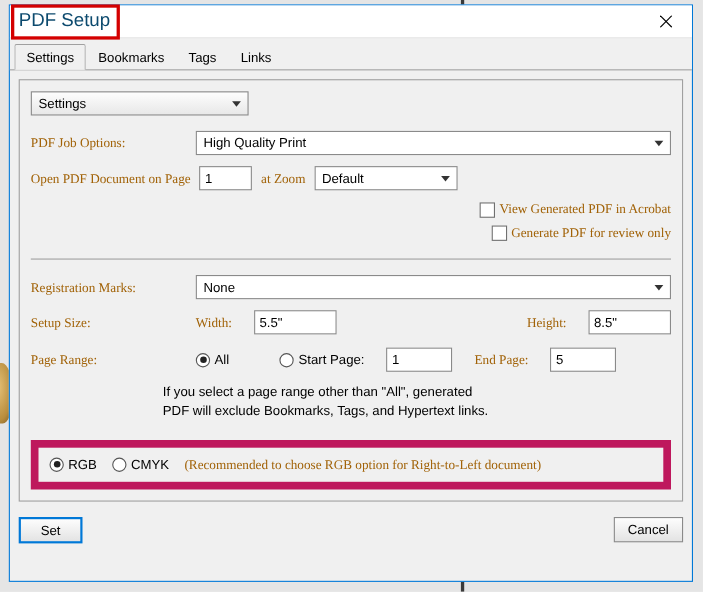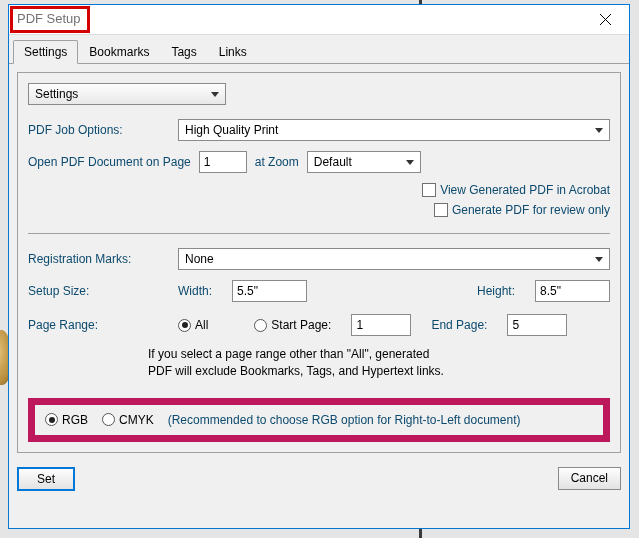--- a/index.html
+++ b/index.html
@@ -42,22 +42,22 @@
   .titlebar {
     height: 30px;
     background: #fff;
     display: flex;
     align-items: center;
     justify-content: space-between;
     padding: 0 8px 0 6px;
     border-bottom: 1px solid #ddd;
   }
   .titlebar-title {
-    font-size: 13px;
-    color: #737373;
+    font-size: 17px;
+    color: #0c4a6e;
   }
   .title-highlight {
     border: 3px solid #d40000;
     padding: 2px 6px 4px 4px;
     margin: -3px 0 -3px -5px;
     display: inline-block;
   }
   .close-btn {
     width: 32px;
     height: 24px;
@@ -112,35 +112,35 @@
     width: 0; height: 0;
     border-left: 4px solid transparent;
     border-right: 4px solid transparent;
     border-top: 5px solid #333;
   }
   .row {
     display: flex;
     align-items: center;
     margin-bottom: 10px;
   }
-  .lbl { color: #0c4a6e; }
+  .lbl { color: #a16207; font-family: Liberation Serif, serif; }
   .lbl-col { width: 150px; }
   .wide-select {
     flex: 1;
     height: 22px;
     background: #fff;
     border: 1px solid #8a8a8a;
     display: flex;
     align-items: center;
     justify-content: space-between;
     padding: 0 6px;
     cursor: pointer;
   }
   .small-select {
-    width: 114px;
+    width: 130px;
     height: 22px;
     background: #fff;
     border: 1px solid #8a8a8a;
     display: flex;
     align-items: center;
     justify-content: space-between;
     padding: 0 6px;
     cursor: pointer;
   }
   .txt-input {

